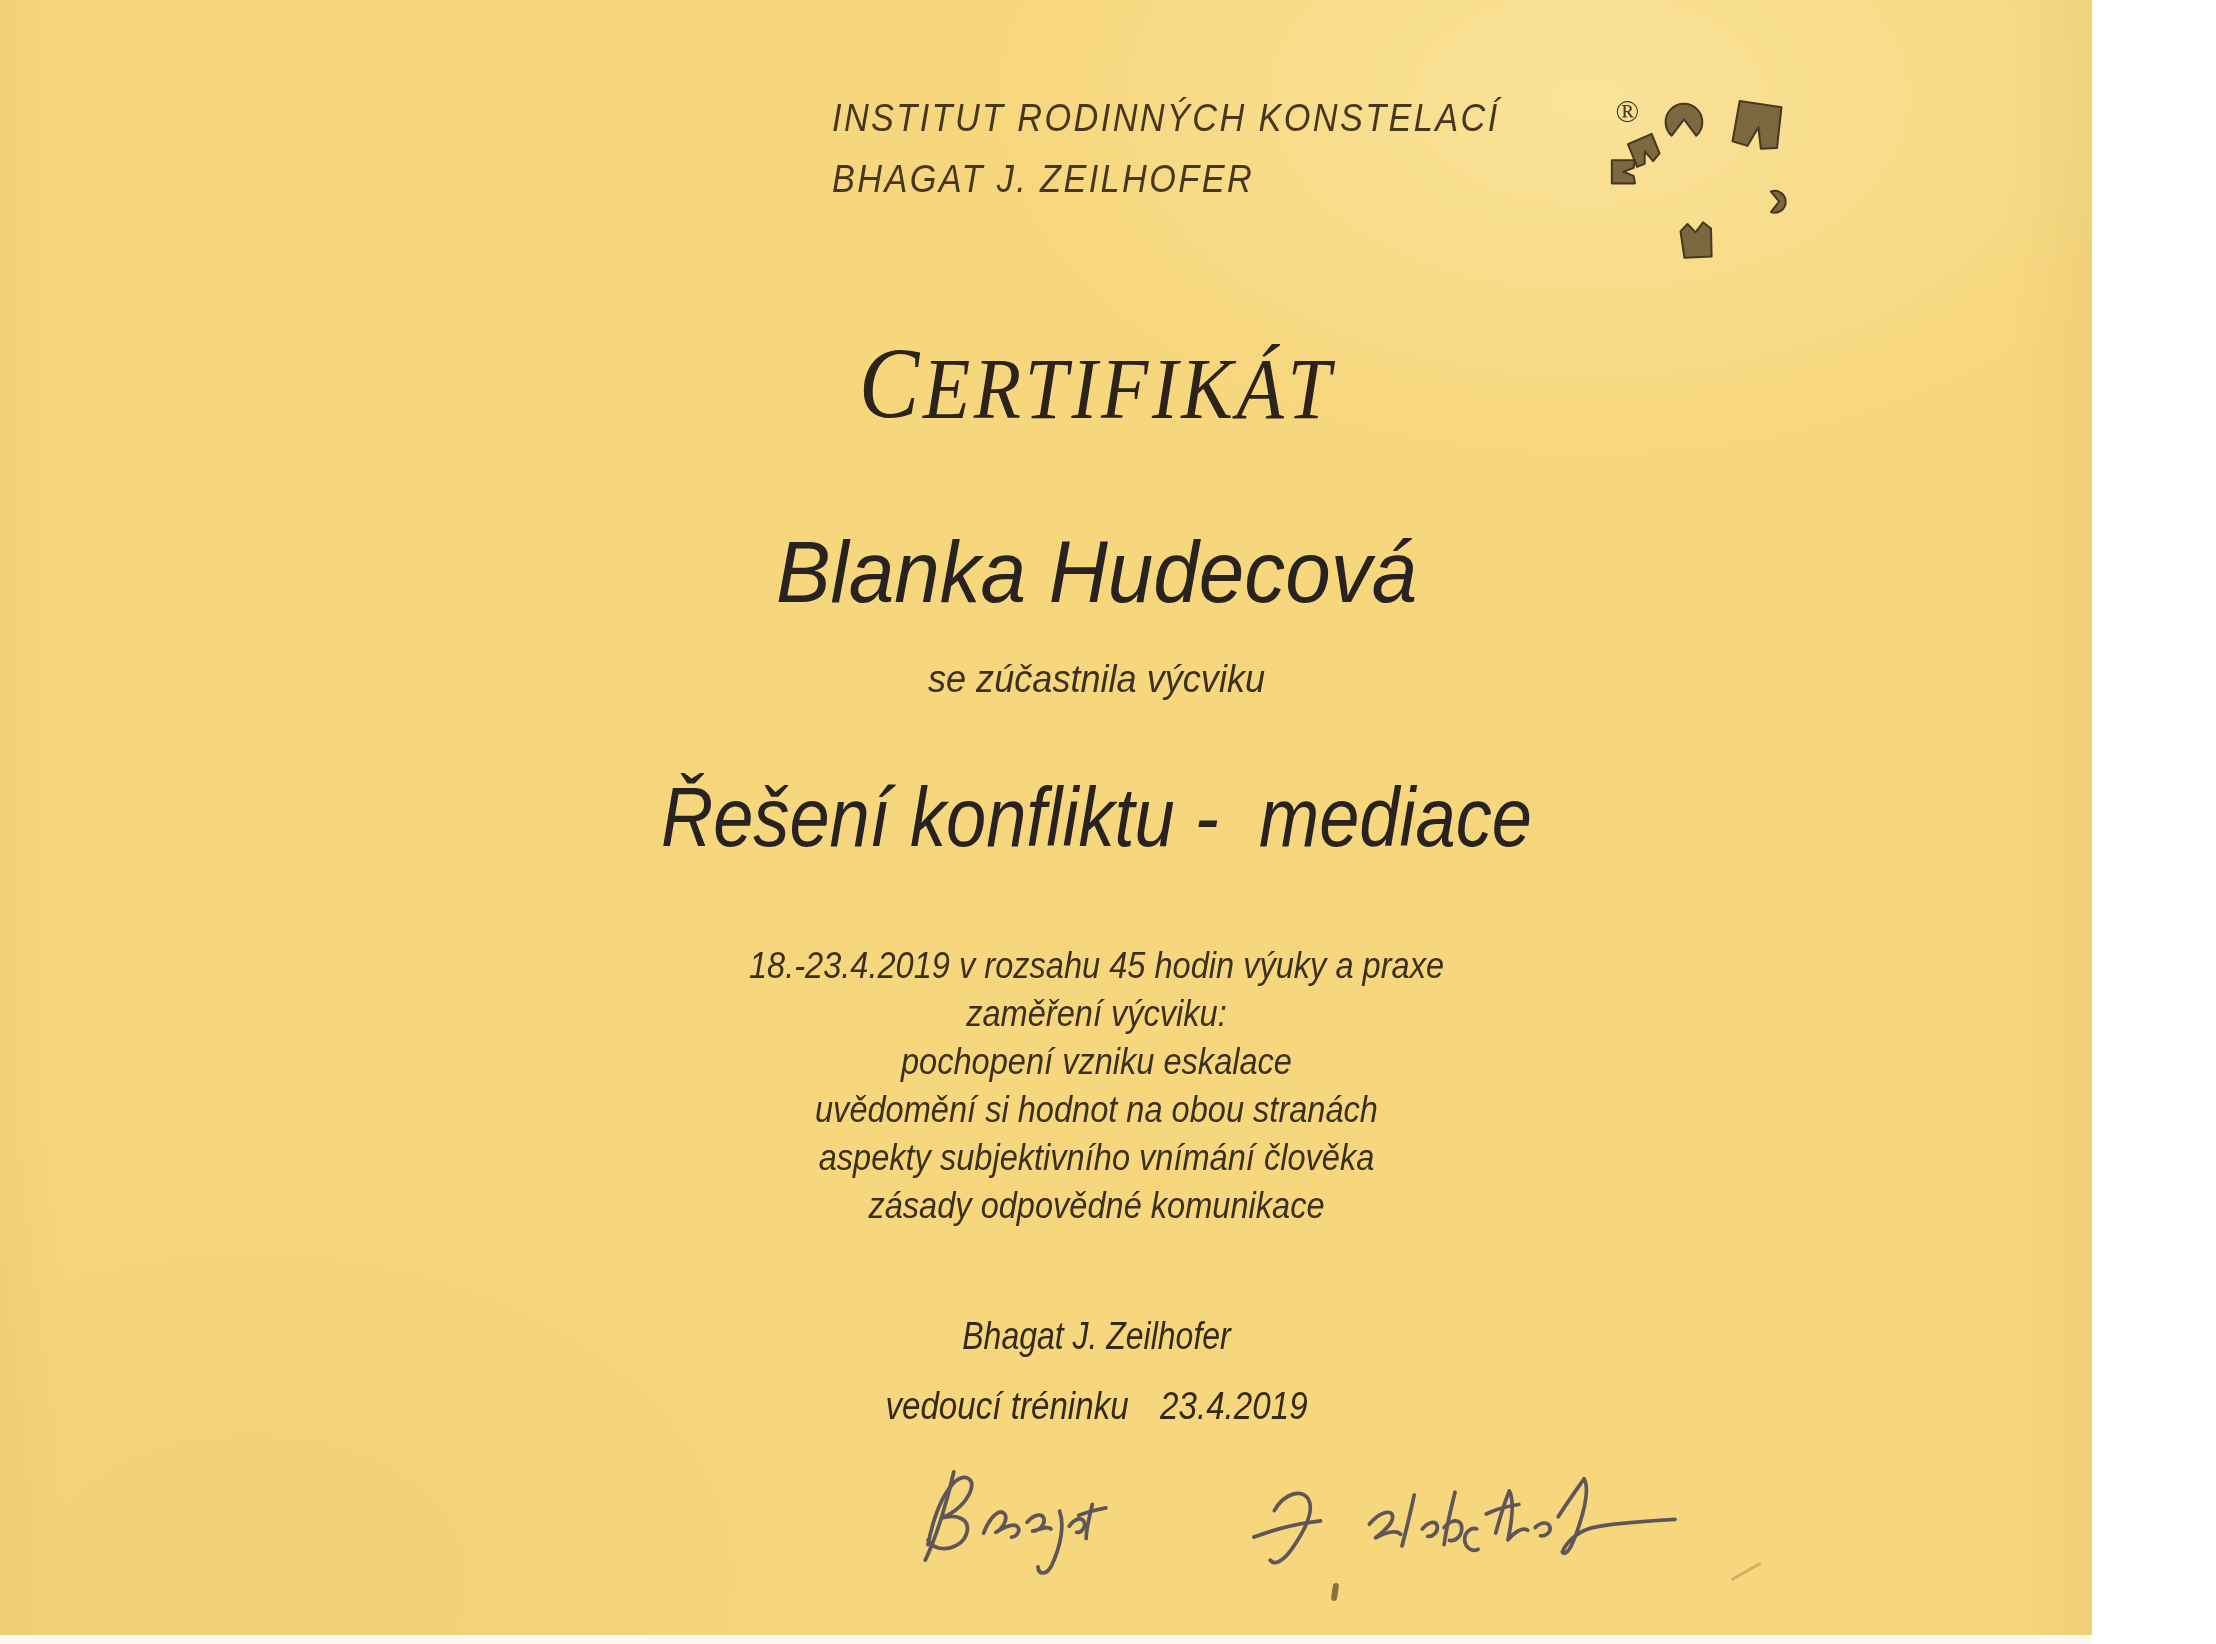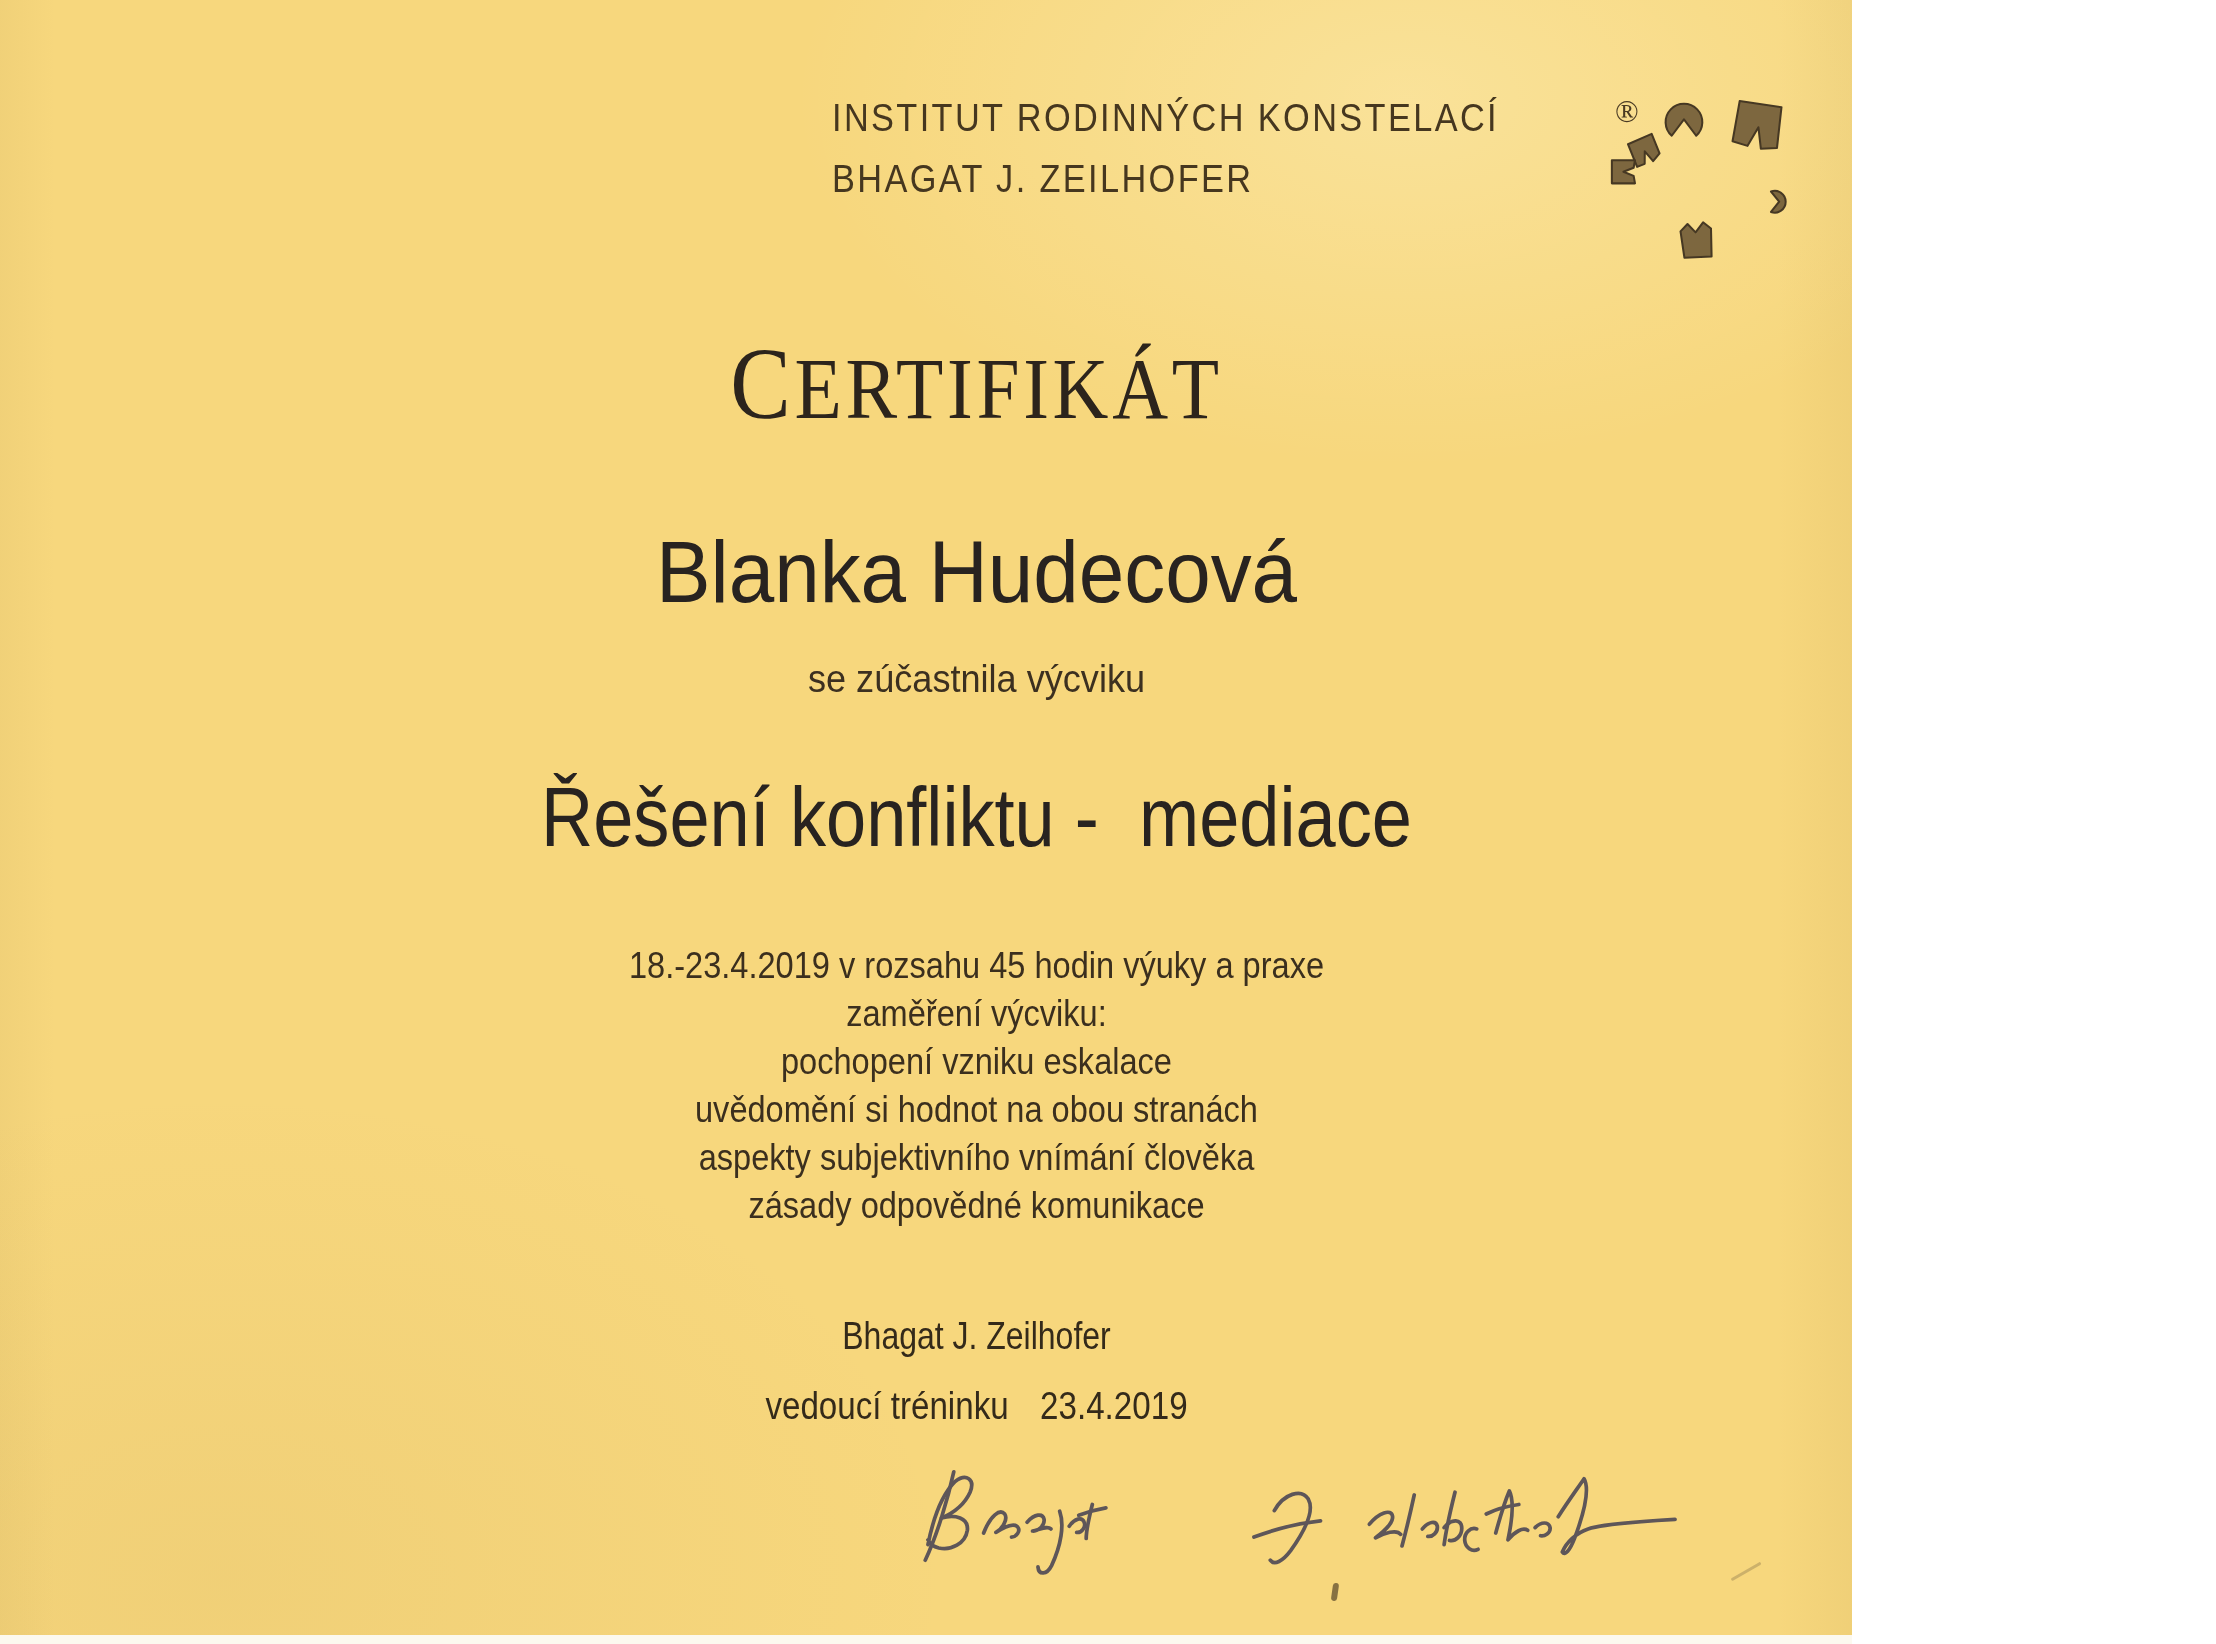--- a/index.html
+++ b/index.html
@@ -1,25 +1,26 @@
 <!DOCTYPE html>
 <html style="font-size:11px"><head>
 <meta charset="utf-8">
 <style>
   html,body { margin:0; padding:0; }
   body { width:2216px; height:1644px; }
 
   .page {
-    position:relative; width:1852px; height:1644px; overflow:hidden;
+    position:relative; width:2092px; height:1644px; overflow:hidden;
     background:
       radial-gradient(1019px 612px at 76% 6%, rgba(255,246,205,0.35), rgba(255,246,205,0) 60%),
       radial-gradient(1223px 815px at 12% 96%, rgba(150,110,40,0.07), rgba(150,110,40,0) 60%),
       linear-gradient(90deg, rgba(120,90,30,0.05), rgba(120,90,30,0) 3%, rgba(120,90,30,0) 96%, rgba(120,90,30,0.06)),
       #f7d77d;
     font-family:"Liberation Sans", sans-serif;
+    font-style:italic;
   }
 
   .hdr-line {
     position:absolute; left:832px; white-space:nowrap;
     font-size:39px; line-height:1.2; letter-spacing:2.7px; color:#46371f;
     transform:scaleX(0.88); transform-origin:left top;
   }
   .hdr-line.l1 { top:95px; }
   .hdr-line.l2 { top:156px; }
 

